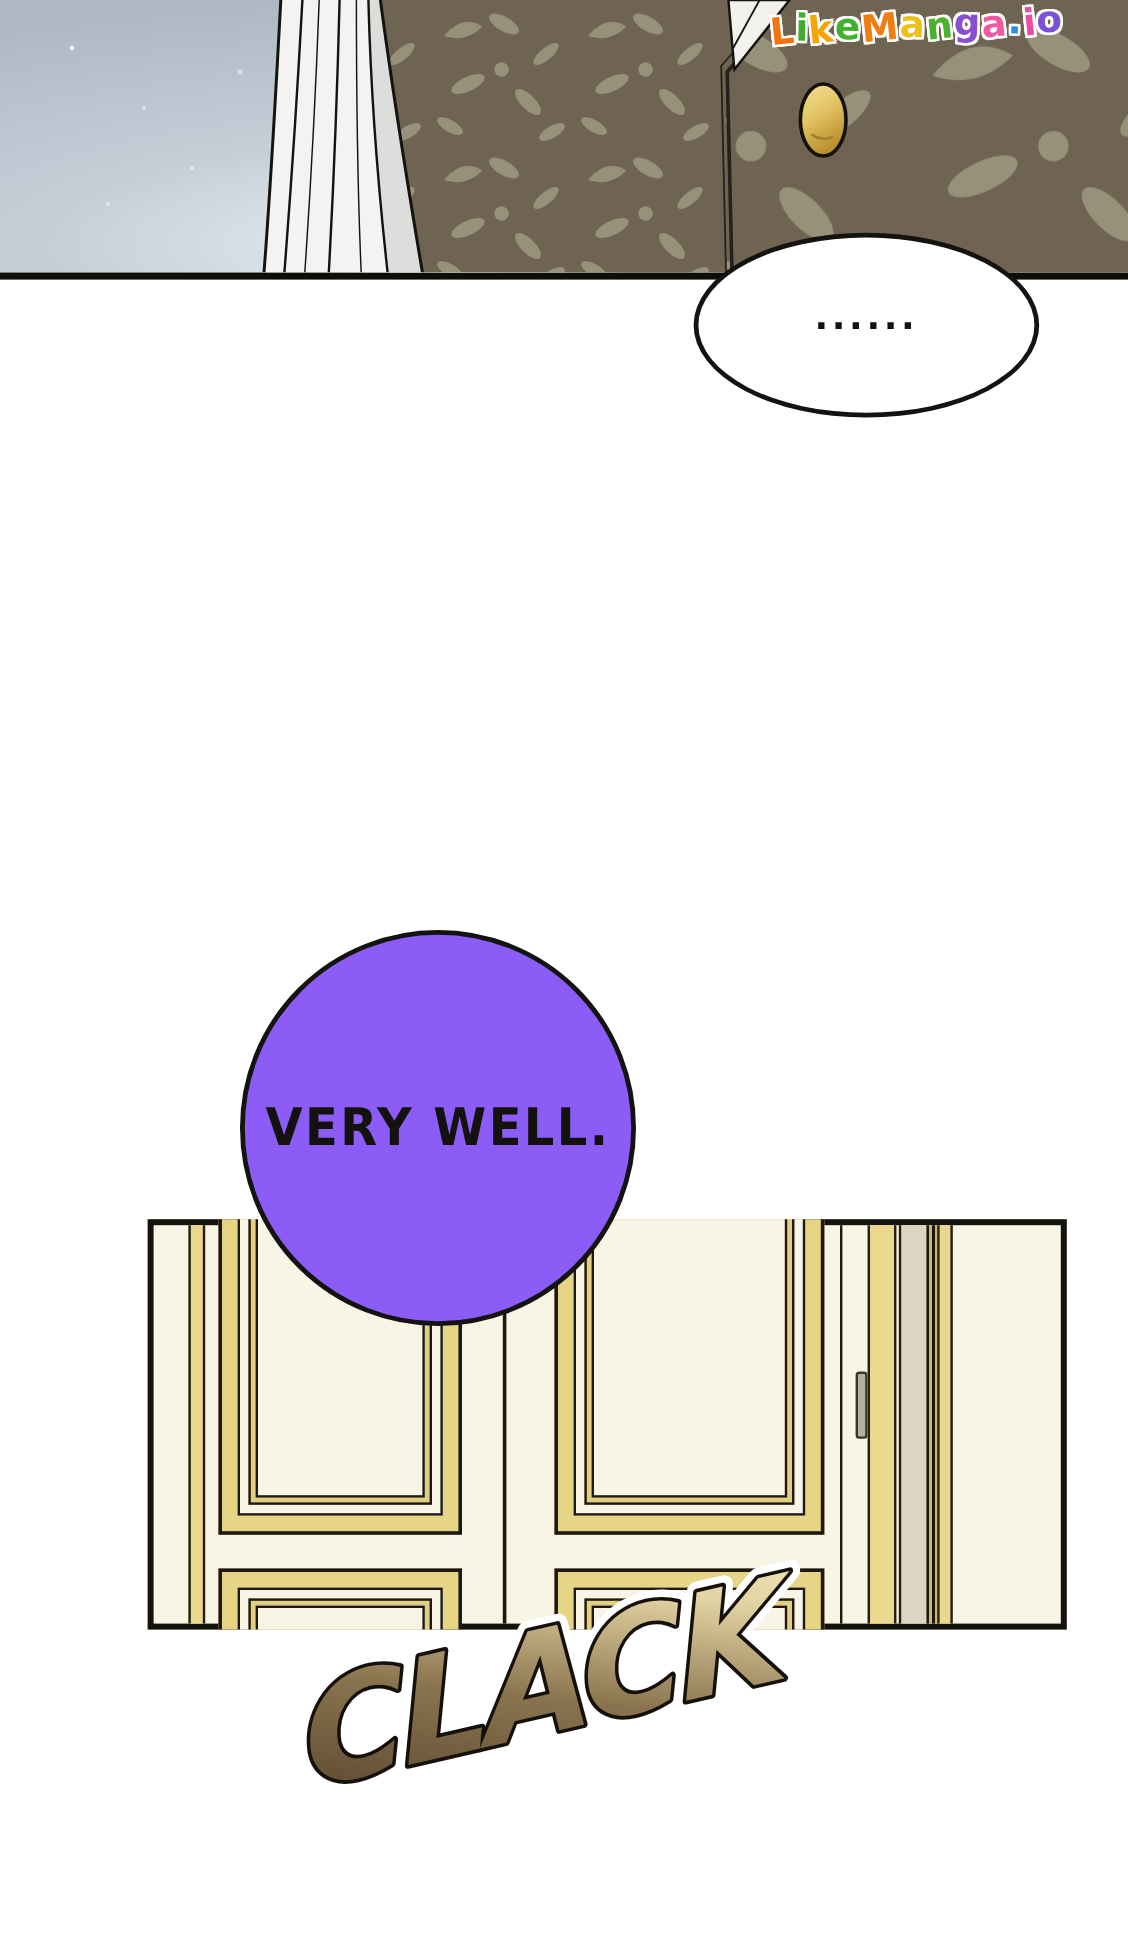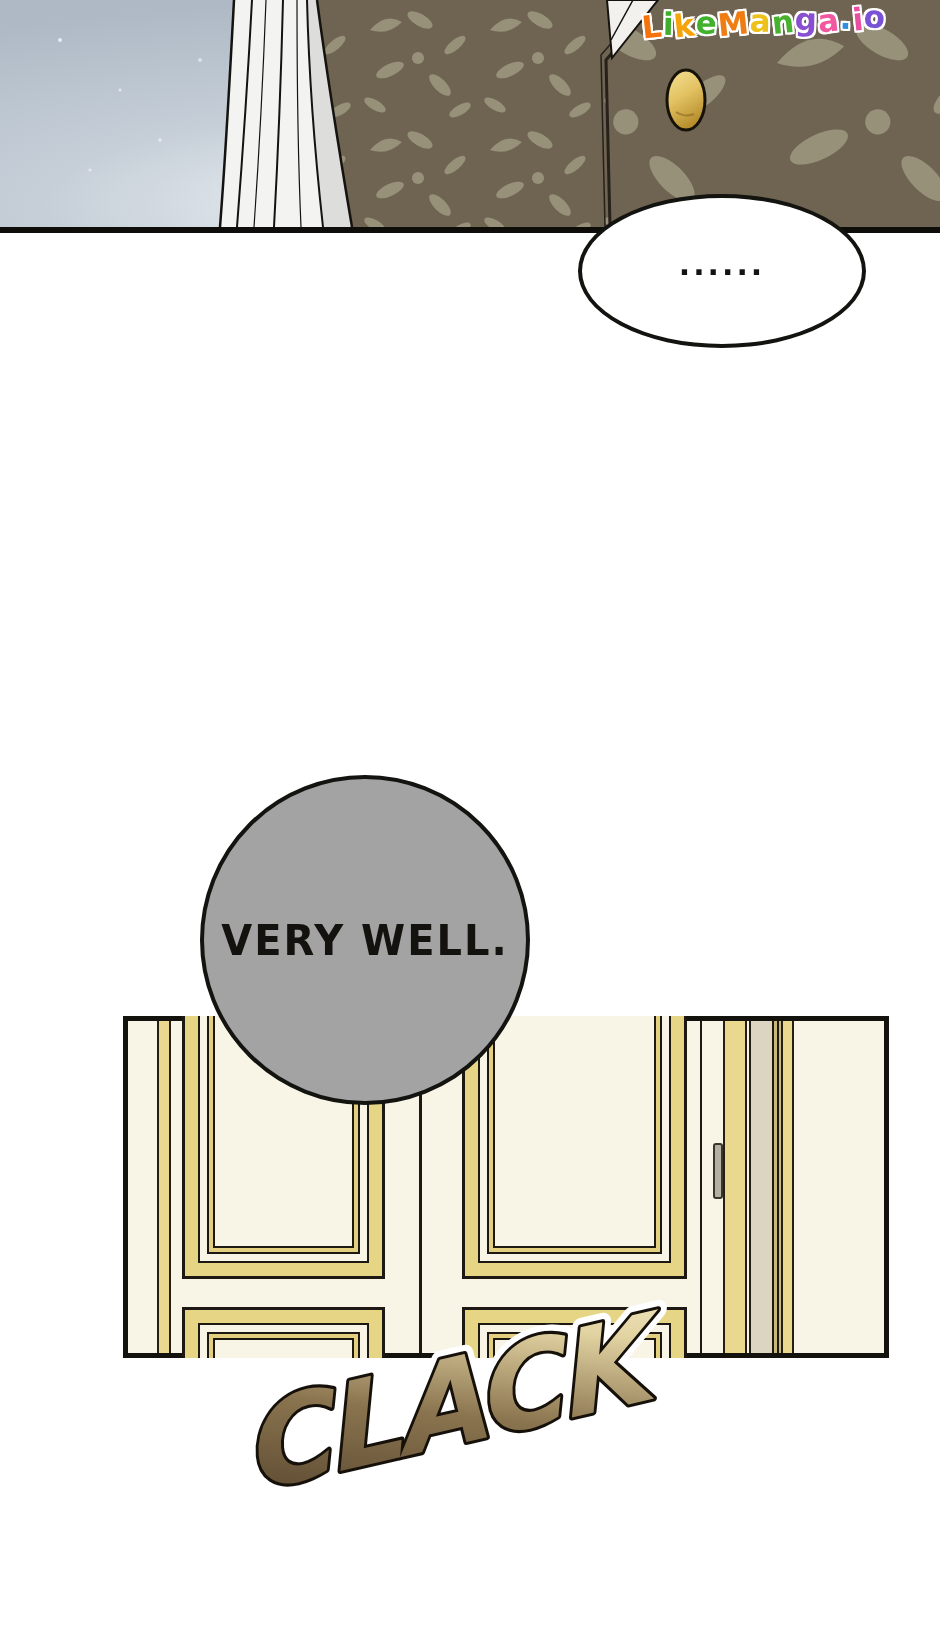--- a/index.html
+++ b/index.html
@@ -30,21 +30,21 @@
     background:#ffffff;border:4px solid #131310;border-radius:50%;
     box-sizing:border-box;z-index:5;
     display:flex;align-items:center;justify-content:center;
   }
   .bubble-ellipsis .dots{
     font-size:30px;font-weight:bold;letter-spacing:3px;color:#131310;
     margin-top:-14px;
   }
   .bubble-circle{
     position:absolute;left:200px;top:775px;width:330px;height:330px;
-    background:#a3a3a3;border:4px solid #131310;border-radius:50%;
+    background:#8b5cf6;border:4px solid #131310;border-radius:50%;
     box-sizing:border-box;z-index:5;
     display:flex;align-items:center;justify-content:center;
   }
   .bubble-circle .line{
     font-size:40px;font-weight:bold;letter-spacing:2px;color:#14120e;
     transform:scaleY(1.08);
   }
   
   .door-panel{
     position:absolute;left:123px;top:1016px;width:766px;height:342px;

